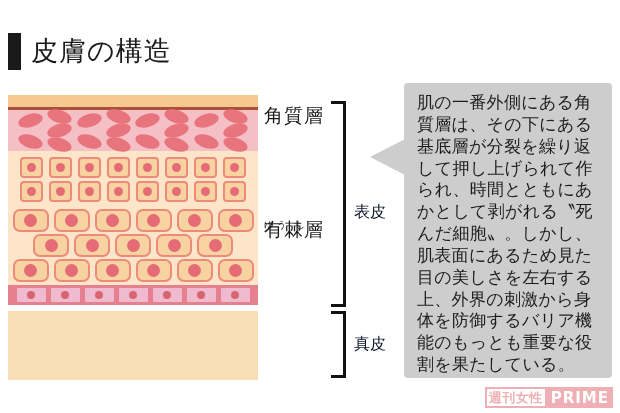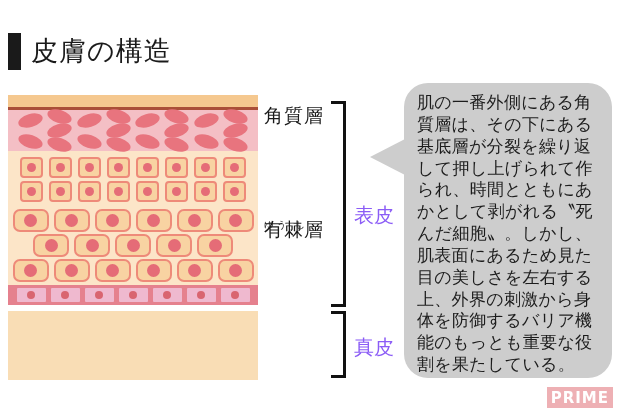--- a/index.html
+++ b/index.html
@@ -106,31 +106,31 @@
   .bracket {
     position: absolute;
     border-top: 3px solid #111;
     border-right: 3px solid #111;
     border-bottom: 3px solid #111;
   }
   .bracket-epi    { left: 331px; top: 101px; width: 15px; height: 206px; }
   .bracket-dermis { left: 331px; top: 311px; width: 15px; height: 67px; }
   .bracket-label {
     position: absolute; left: 354px;
-    font-size: 20px; color: #8b5cf6; white-space: nowrap;
+    font-size: 16px; color: #0f172a; white-space: nowrap;
   }
   .lbl-epidermis { top: 202px; }
   .lbl-dermis    { top: 334px; }
 
   
   .bubble {
     position: absolute; left: 404px; top: 83px;
     width: 208px; height: 295px;
     background: var(--bubble-bg, #cdcdcd);
-    border-radius: 24px;
+    border-radius: 4px;
   }
   .bubble-tail {
     position: absolute; left: 370px; top: 139px;
     width: 0; height: 0;
     border-top: 18px solid transparent;
     border-bottom: 18px solid transparent;
     border-right: 35px solid var(--bubble-bg, #cdcdcd);
   }
   .bubble-text {
     padding: 9px 10px 0 13px;
@@ -370,16 +370,17 @@
 んだ細胞〟。しかし、
 肌表面にあるため見た
 目の美しさを左右する
 上、外界の刺激から身
 体を防御するバリア機
 能のもっとも重要な役
 割を果たしている。</p>
   </div>
 
   <div class="watermark">
+    <span class="wm-magazine">週刊女性</span>
     <span class="wm-brand">PRIME</span>
   </div>
 
 </div>
 
 </body></html>

